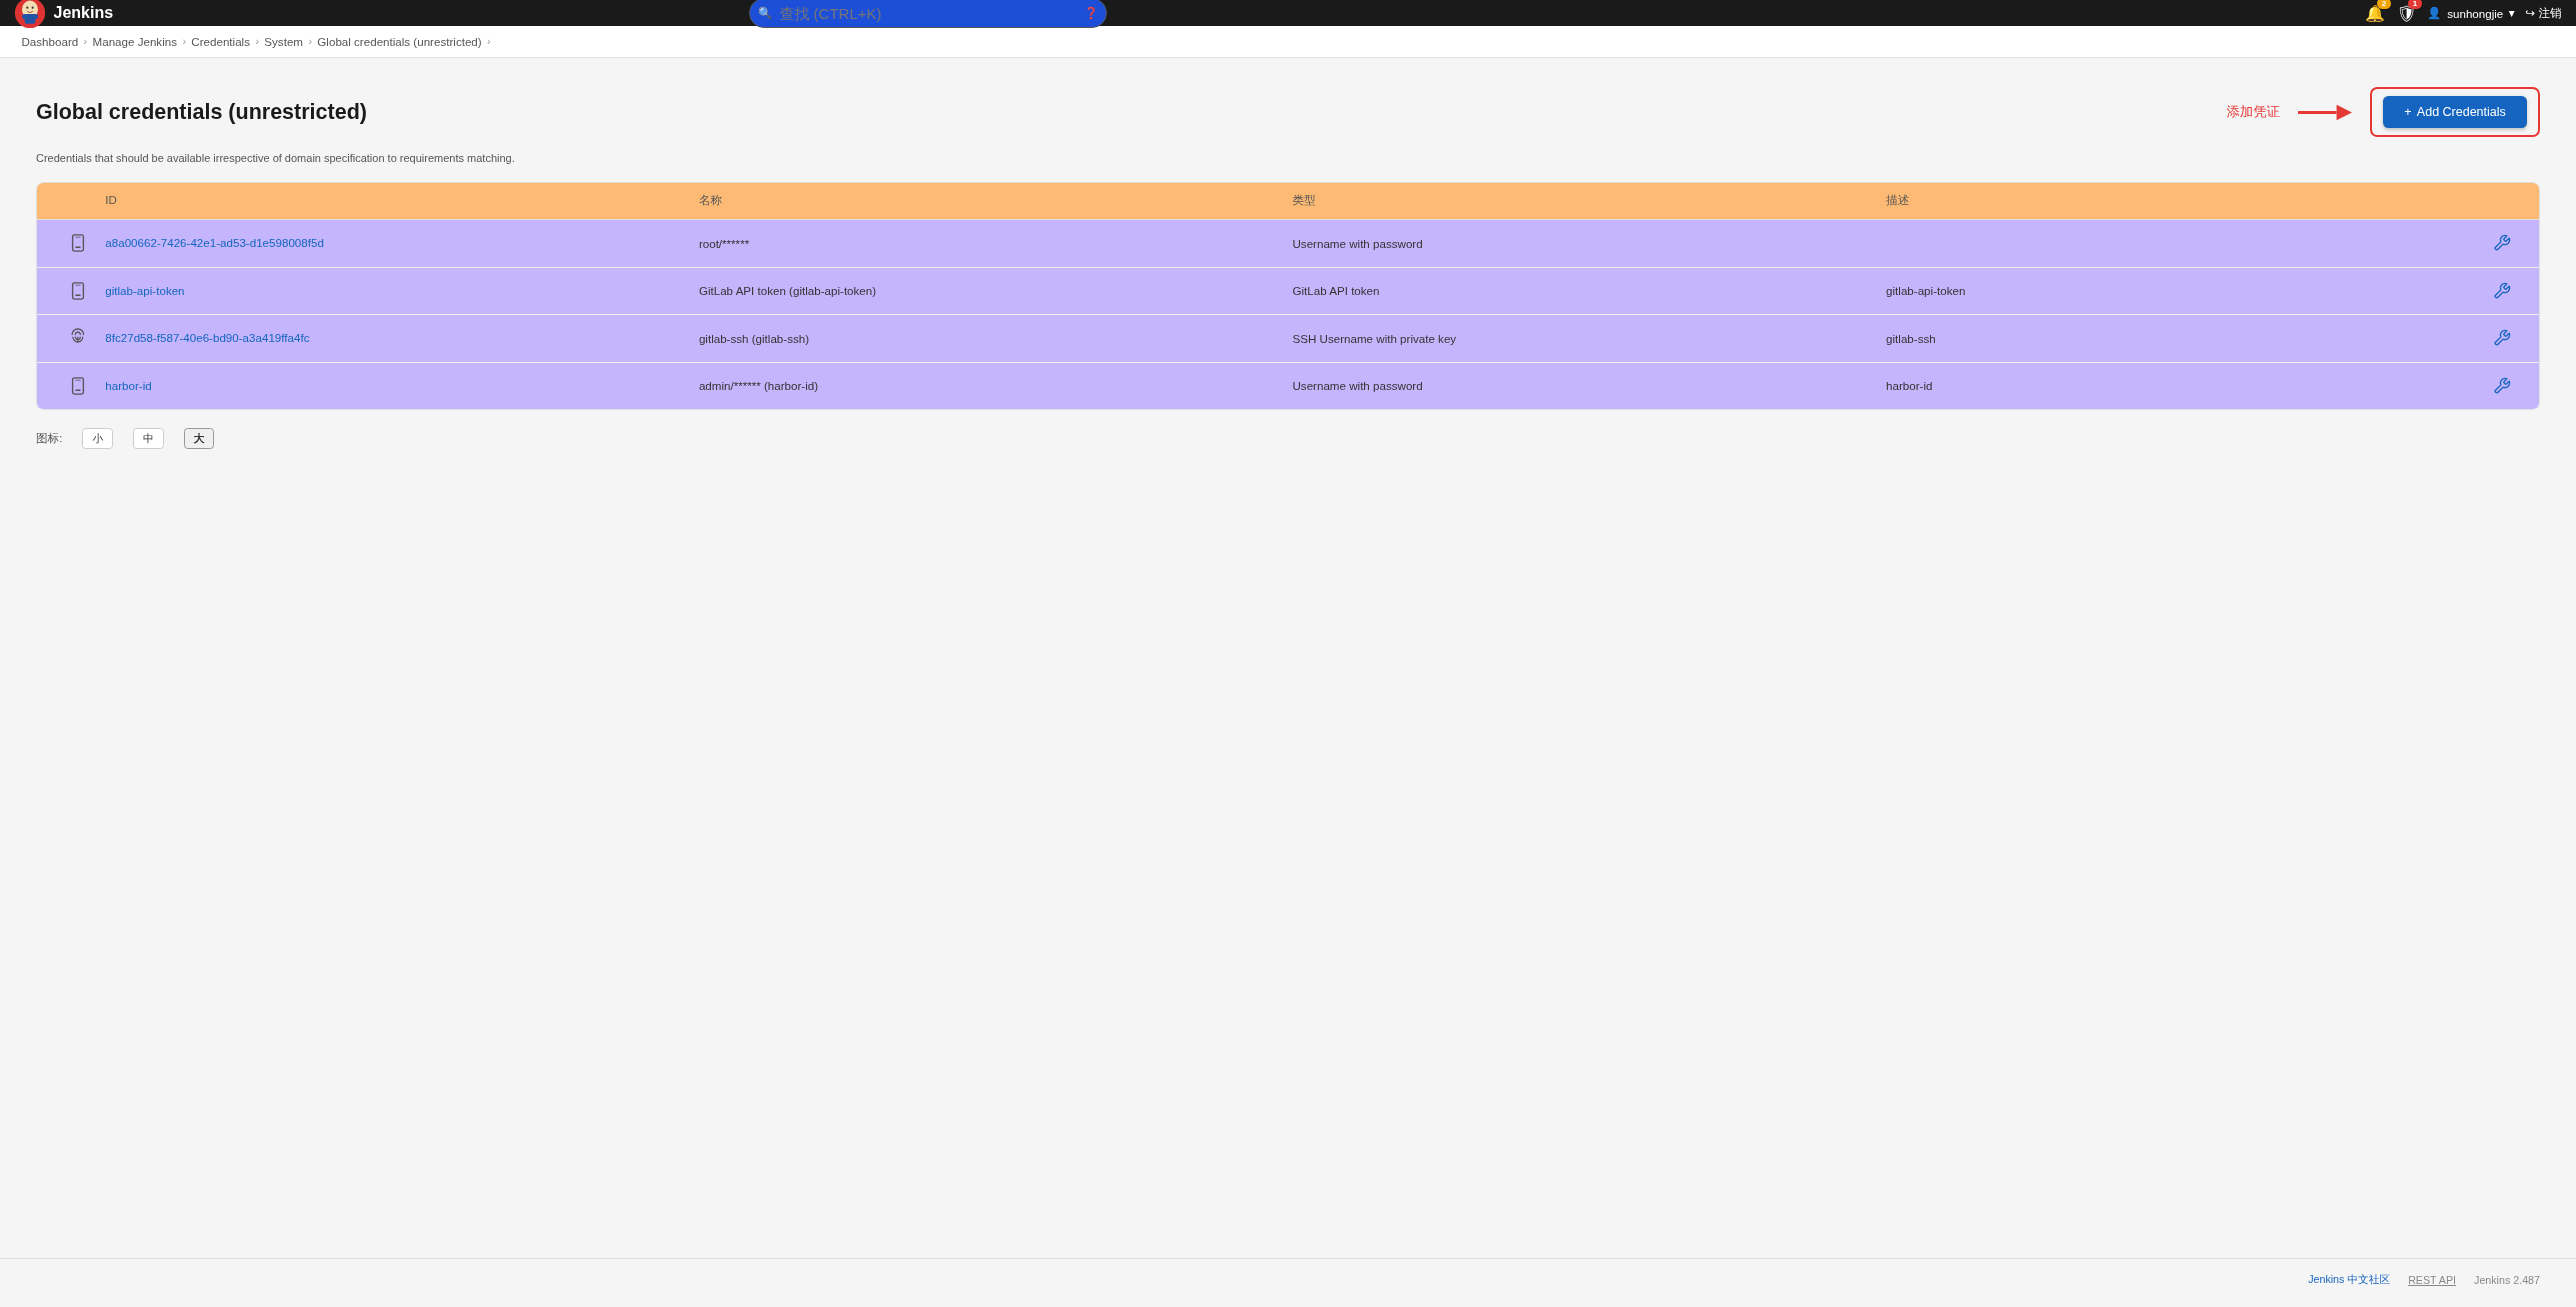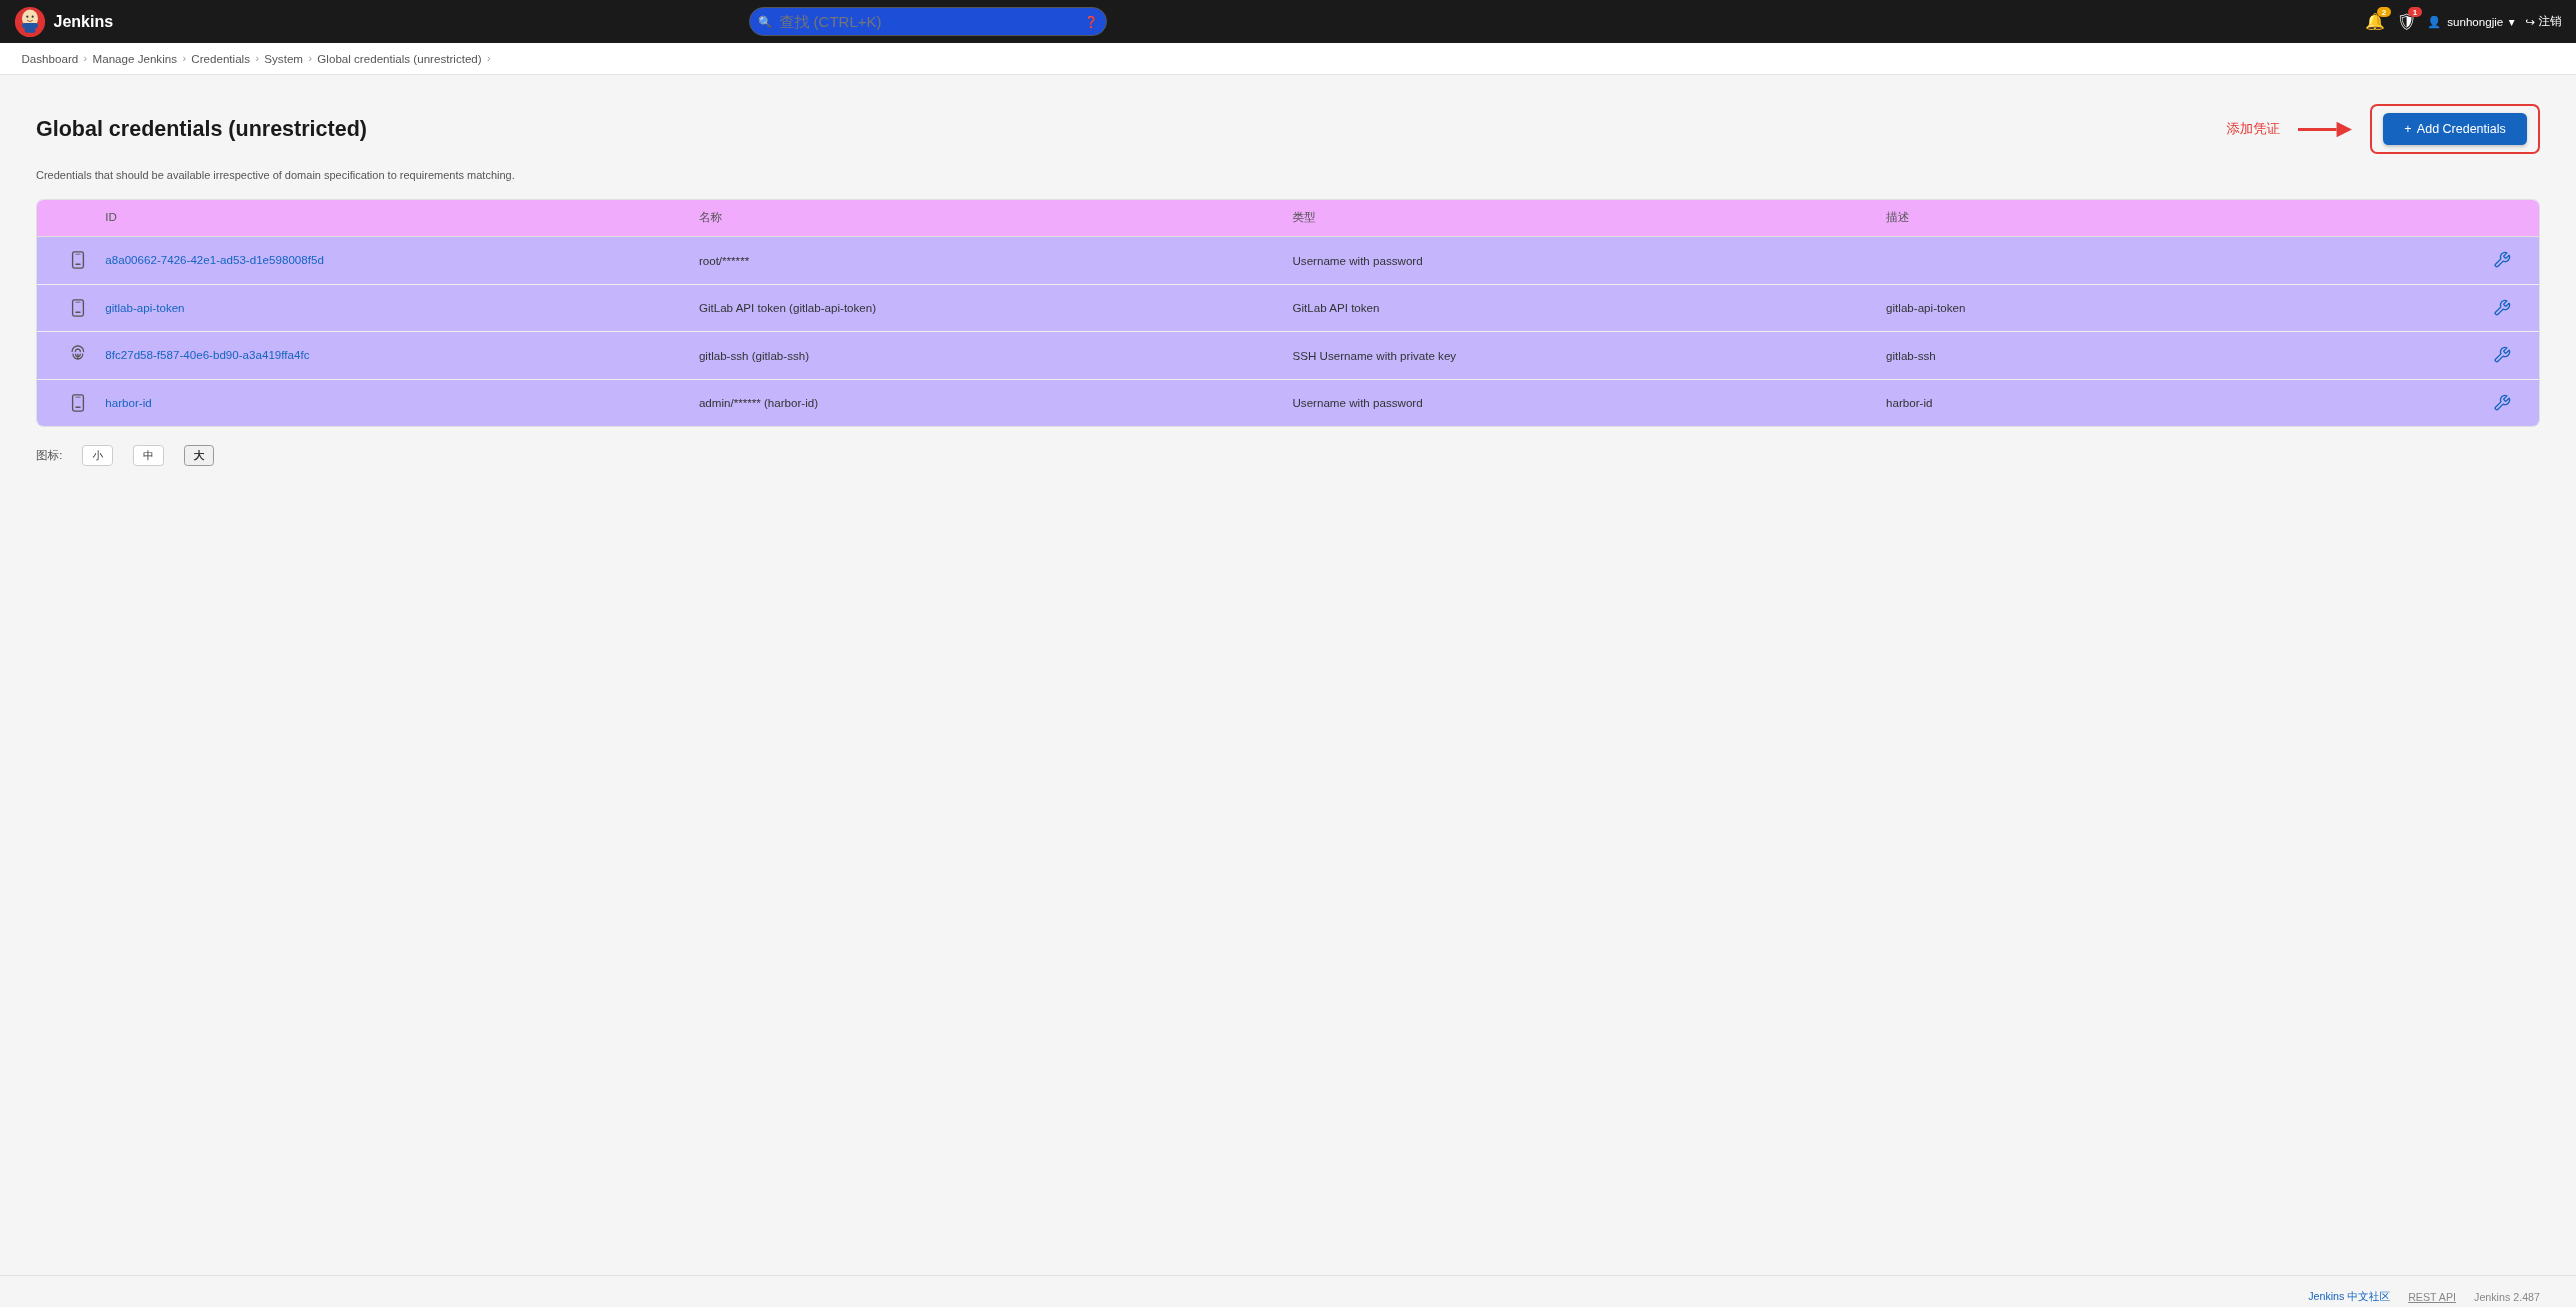--- a/index.html
+++ b/index.html
@@ -4,21 +4,21 @@
   <style>
     * { box-sizing: border-box; margin: 0; padding: 0; }
     body { font-family: -apple-system, BlinkMacSystemFont, 'Segoe UI', sans-serif; background: #f5f5f5; font-size: 12.5px; color: #333; }
 
     
     .navbar {
       background: #1a1a1a;
       display: flex;
       align-items: center;
       padding: 0 14.3px;
-      height: 43px;
+      height: 26px;
       gap: 14.3px;
     }
     .navbar-brand {
       display: flex;
       align-items: center;
       gap: 7.2px;
       color: #fff;
       font-size: 16px;
       font-weight: 600;
       text-decoration: none;
@@ -189,21 +189,21 @@
     .credentials-table {
       background: #fff;
       border-radius: 7.2px;
       border: 0.9px solid #e0e0e0;
       overflow: hidden;
       width: 100%;
     }
     .table-header {
       display: grid;
       grid-template-columns: 54px 1fr 1fr 1fr 1fr 45px;
-      background: #f0abfc;
+      background: #fdba74;
       padding: 10.7px 14.3px;
       font-size: 11.6px;
       color: #555;
       border-bottom: 0.9px solid #e0e0e0;
     }
     .table-row {
       display: grid;
       grid-template-columns: 54px 1fr 1fr 1fr 1fr 45px;
       padding: 12.5px 14.3px;
       border-bottom: 0.9px solid #eee;

